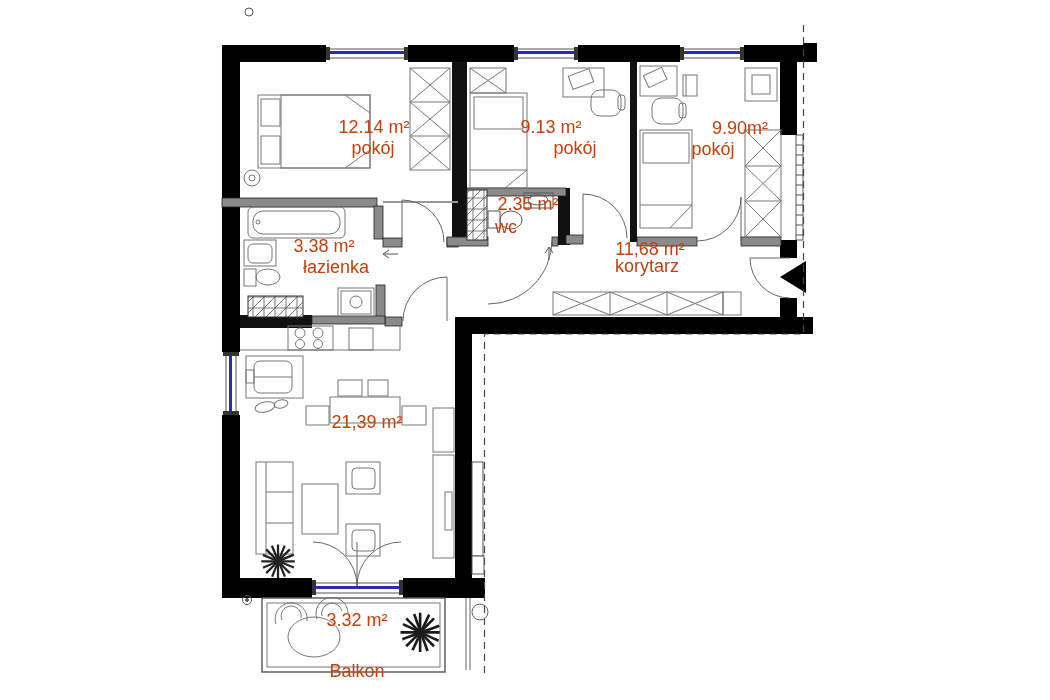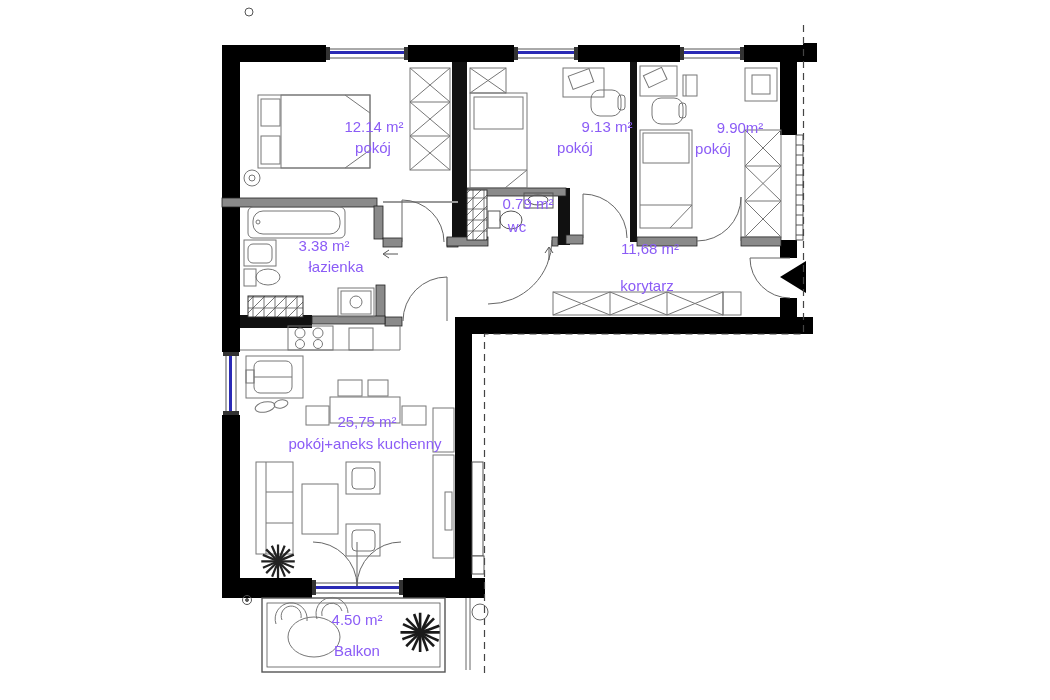--- a/index.html
+++ b/index.html
@@ -1,20 +1,20 @@
 <!DOCTYPE html>
 <html><head>
 <meta charset="utf-8">
 <style>
   html,body{margin:0;padding:0;background:#ffffff;}
   #plan{position:relative;width:1050px;height:700px;background:#fff;overflow:hidden;
         font-family:"Liberation Sans",sans-serif;}
   #plan svg{position:absolute;left:0;top:0;}
   .plan-text{position:absolute;transform:translate(-50%,-50%);white-space:nowrap;
-             color:#8b5cf6;font-size:15px;line-height:20px;text-align:center;}
+             color:#c2410c;font-size:18px;line-height:20px;text-align:center;}
 </style>
 </head>
 <body>
 
 <div id="plan">
 <svg width="1050" height="700" viewBox="0 0 1050 700">
   <defs>
     <pattern id="hx" width="11" height="11" patternUnits="userSpaceOnUse">
       <rect width="11" height="11" fill="#ffffff" stroke="#555" stroke-width="0.8"></rect>
       <path d="M0,11 L11,0" stroke="#555" stroke-width="0.8"></path>
@@ -313,33 +313,32 @@
   <g stroke="#555" fill="none">
     <circle cx="249" cy="12" r="4"></circle>
     <circle cx="247" cy="600" r="4.5"></circle>
     <circle cx="247" cy="600" r="1.5" fill="#555"></circle>
   </g>
 </svg>
 
   <div class="plan-text" style="left:374px;top:127px">12.14 m²</div>
   <div class="plan-text" style="left:373px;top:148px">pokój</div>
 
-  <div class="plan-text" style="left:607px;top:127px">9.13 m²</div>
+  <div class="plan-text" style="left:551px;top:127px">9.13 m²</div>
   <div class="plan-text" style="left:575px;top:148px">pokój</div>
 
   <div class="plan-text" style="left:740px;top:128px">9.90m²</div>
   <div class="plan-text" style="left:713px;top:149px">pokój</div>
 
-  <div class="plan-text" style="left:528px;top:204px">0.79 m²</div>
-  <div class="plan-text" style="left:517px;top:227px">wc</div>
+  <div class="plan-text" style="left:528px;top:204px">2.35 m²</div>
+  <div class="plan-text" style="left:506px;top:227px">wc</div>
 
   <div class="plan-text" style="left:324px;top:246px">3.38 m²</div>
   <div class="plan-text" style="left:336px;top:267px">łazienka</div>
 
   <div class="plan-text" style="left:650px;top:249px">11,68 m²</div>
-  <div class="plan-text" style="left:647px;top:286px">korytarz</div>
-
-  <div class="plan-text" style="left:367px;top:422px">25,75 m²</div>
-  <div class="plan-text" style="left:365px;top:444px">pokój+aneks kuchenny</div>
-
-  <div class="plan-text" style="left:357px;top:620px">4.50 m²</div>
-  <div class="plan-text" style="left:357px;top:651px">Balkon</div>
+  <div class="plan-text" style="left:647px;top:266px">korytarz</div>
+
+  <div class="plan-text" style="left:367px;top:422px">21,39 m²</div>
+
+  <div class="plan-text" style="left:357px;top:620px">3.32 m²</div>
+  <div class="plan-text" style="left:357px;top:671px">Balkon</div>
 </div>
 
 </body></html>

